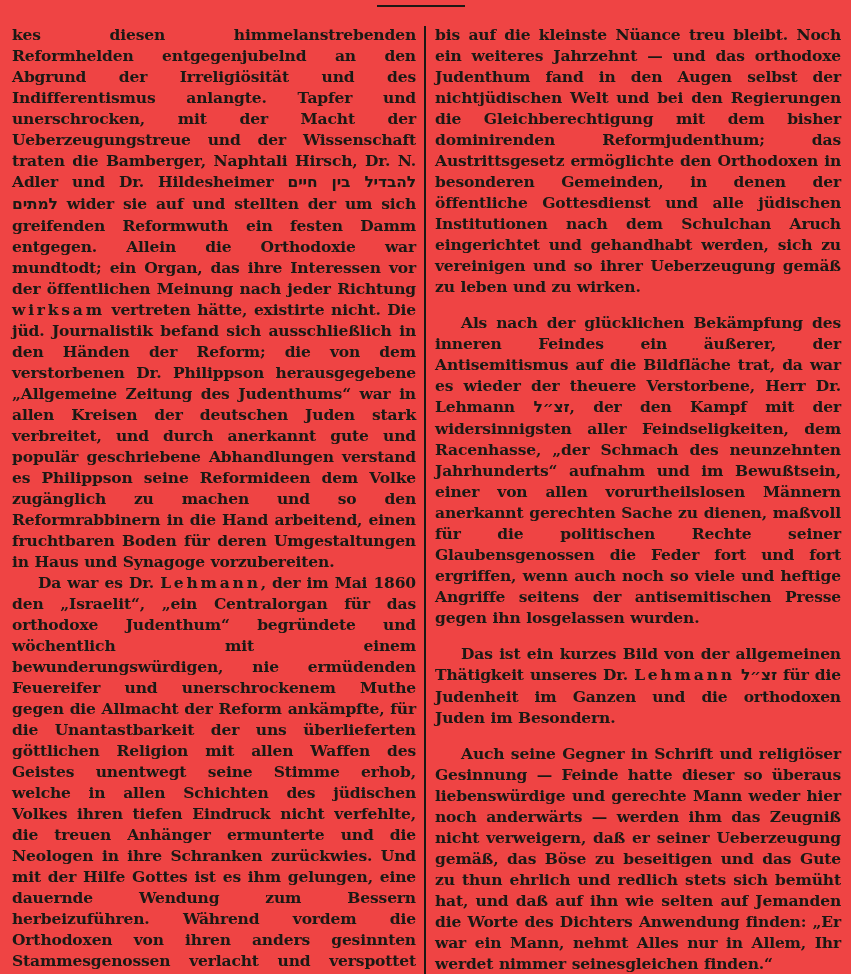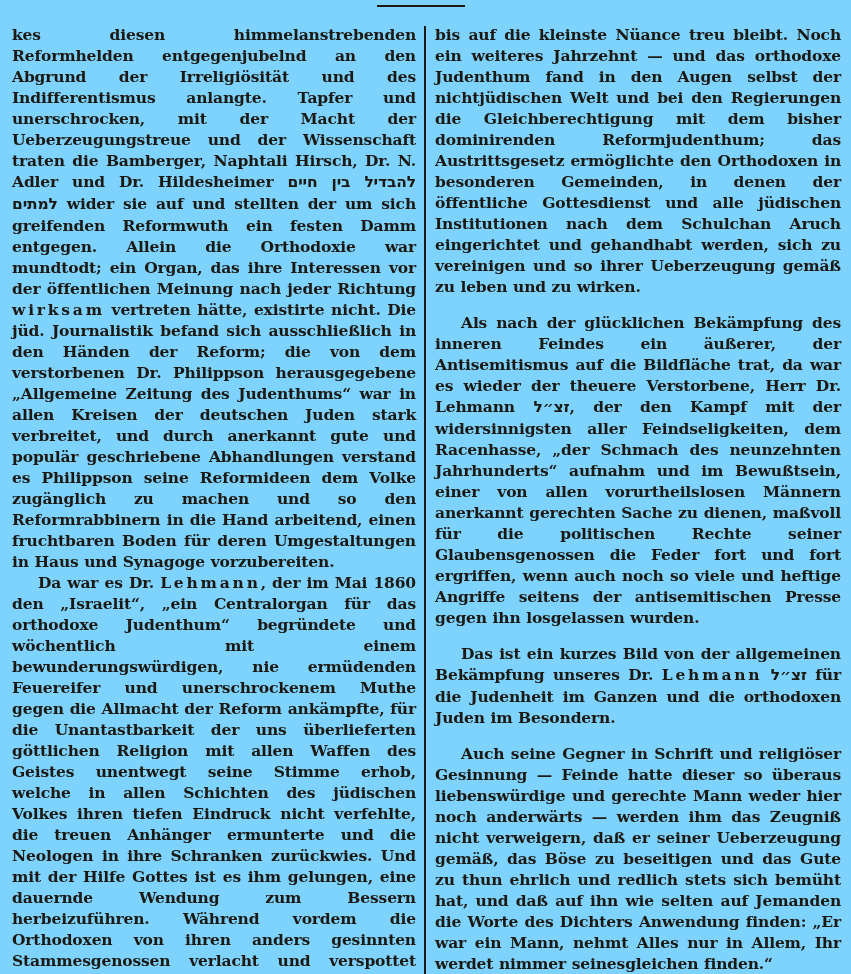--- a/index.html
+++ b/index.html
@@ -10,21 +10,21 @@
   body {
     width: 851px;
     height: 974px;
     overflow: hidden;
   }
   .page {
     box-sizing: border-box;
     width: 851px;
     height: 974px;
     padding: 5px 0 0 12px;
-    background: #7dd3fc;
+    background: #ef4444;
   }
   .top-rule {
     width: 88px;
     height: 2px;
     background: #1c1914;
     margin: 0 0 17px 365px;
   }
   .columns {
     display: flex;
     align-items: stretch;
@@ -71,18 +71,18 @@
   <div class="top-rule"></div>
   <div class="columns">
     <div class="col col-left" id="col-left" lang="de">
         <p class=""><span class="seg-normal">kes diesen himmelanstrebenden Reformhelden entgegenjubelnd an den Abgrund der Irreligiösität und des Indifferentismus anlangte. Tapfer und unerschrocken, mit der Macht der Ueberzeugungstreue und der Wissenschaft traten die Bamberger, Naphtali Hirsch, Dr. N. Adler und Dr. Hildesheimer </span><span class="seg-hebrew" lang="he" dir="rtl">להבדיל בין חיים למתים</span><span class="seg-normal"> wider sie auf und stellten der um sich greifenden Reformwuth ein festen Damm entgegen. Allein die Orthodoxie war mundtodt; ein Organ, das ihre Interessen vor der öffentlichen Meinung nach jeder Richtung </span><span class="seg-spaced">wirksam</span><span class="seg-normal"> vertreten hätte, existirte nicht. Die jüd. Journalistik befand sich ausschließlich in den Händen der Reform; die von dem verstorbenen Dr. Philippson herausgegebene „Allgemeine Zeitung des Judenthums“ war in allen Kreisen der deutschen Juden stark verbreitet, und durch anerkannt gute und populär geschriebene Abhandlungen verstand es Philippson seine Reformideen dem Volke zugänglich zu machen und so den Reformrabbinern in die Hand arbeitend, einen fruchtbaren Boden für deren Umgestaltungen in Haus und Synagoge vorzubereiten.</span></p>
         <p class="indent "><span class="seg-normal">Da war es Dr. </span><span class="seg-spaced">Lehmann</span><span class="seg-normal">, der im Mai 1860 den „Israelit“, „ein Centralorgan für das orthodoxe Judenthum“ begründete und wöchentlich mit einem bewunderungswürdigen, nie ermüdenden Feuereifer und unerschrockenem Muthe gegen die Allmacht der Reform ankämpfte, für die Unantastbarkeit der uns überlieferten göttlichen Religion mit allen Waffen des Geistes unentwegt seine Stimme erhob, welche in allen Schichten des jüdischen Volkes ihren tiefen Eindruck nicht verfehlte, die treuen Anhänger ermunterte und die Neologen in ihre Schranken zurückwies. Und mit der Hilfe Gottes ist es ihm gelungen, eine dauernde Wendung zum Bessern herbeizuführen. Während vordem die Orthodoxen von ihren anders gesinnten Stammesgenossen verlacht und verspottet wurden, die Orthodoxen selbst jeden Muth eines offenen Kampfes verloren hatten und nur im Innern ihres Hauses durch Seufzen und Jammern ihrem Unmuth gegen die Verderbtheit der Zeit Luft verschafften, schaarte sich nach dem ersten öffentlichen Auftreten Dr. </span></p>
       </div>
     <div class="col-divider"></div>
     <div class="col col-right" id="col-right" lang="de">
         <p class=""><span class="seg-normal">bis auf die kleinste Nüance treu bleibt. Noch ein weiteres Jahrzehnt — und das orthodoxe Judenthum fand in den Augen selbst der nichtjüdischen Welt und bei den Regierungen die Gleichberechtigung mit dem bisher dominirenden Reformjudenthum; das Austrittsgesetz ermöglichte den Orthodoxen in besonderen Gemeinden, in denen der öffentliche Gottesdienst und alle jüdischen Institutionen nach dem Schulchan Aruch eingerichtet und gehandhabt werden, sich zu vereinigen und so ihrer Ueberzeugung gemäß zu leben und zu wirken.</span></p>
         <p class="indent gap"><span class="seg-normal">Als nach der glücklichen Bekämpfung des inneren Feindes ein äußerer, der Antisemitismus auf die Bildfläche trat, da war es wieder der theuere Verstorbene, Herr Dr. Lehmann </span><span class="seg-hebrew" lang="he" dir="rtl">זצ״ל</span><span class="seg-normal">, der den Kampf mit der widersinnigsten aller Feindseligkeiten, dem Racenhasse, „der Schmach des neunzehnten Jahrhunderts“ aufnahm und im Bewußtsein, einer von allen vorurtheilslosen Männern anerkannt gerechten Sache zu dienen, maßvoll für die politischen Rechte seiner Glaubensgenossen die Feder fort und fort ergriffen, wenn auch noch so viele und heftige Angriffe seitens der antisemitischen Presse gegen ihn losgelassen wurden.</span></p>
-        <p class="indent gap"><span class="seg-normal">Das ist ein kurzes Bild von der allgemeinen Bekämpfung unseres Dr. </span><span class="seg-spaced">Lehmann</span><span class="seg-normal"> </span><span class="seg-hebrew" lang="he" dir="rtl">זצ״ל</span><span class="seg-normal"> für die Judenheit im Ganzen und die orthodoxen Juden im Besondern.</span></p>
+        <p class="indent gap"><span class="seg-normal">Das ist ein kurzes Bild von der allgemeinen Thätigkeit unseres Dr. </span><span class="seg-spaced">Lehmann</span><span class="seg-normal"> </span><span class="seg-hebrew" lang="he" dir="rtl">זצ״ל</span><span class="seg-normal"> für die Judenheit im Ganzen und die orthodoxen Juden im Besondern.</span></p>
         <p class="indent gap"><span class="seg-normal">Auch seine Gegner in Schrift und religiöser Gesinnung — Feinde hatte dieser so überaus liebenswürdige und gerechte Mann weder hier noch anderwärts — werden ihm das Zeugniß nicht verweigern, daß er seiner Ueberzeugung gemäß, das Böse zu beseitigen und das Gute zu thun ehrlich und redlich stets sich bemüht hat, und daß auf ihn wie selten auf Jemanden die Worte des Dichters Anwendung finden: „Er war ein Mann, nehmt Alles nur in Allem, Ihr werdet nimmer seinesgleichen finden.“</span></p>
         <p class="indent gap"><span class="seg-normal">Seine Leitartikel, in populär verständlicher Sprache geschrieben, behandelten alle das Judenthum berührenden Zeitfragen, brachten aber auch oft für den Leser des „Israelit“ die schönsten Abhandlungen und Erklärungen unserer h. </span></p>
       </div>
   </div>
 </div>
 
 </body></html>

